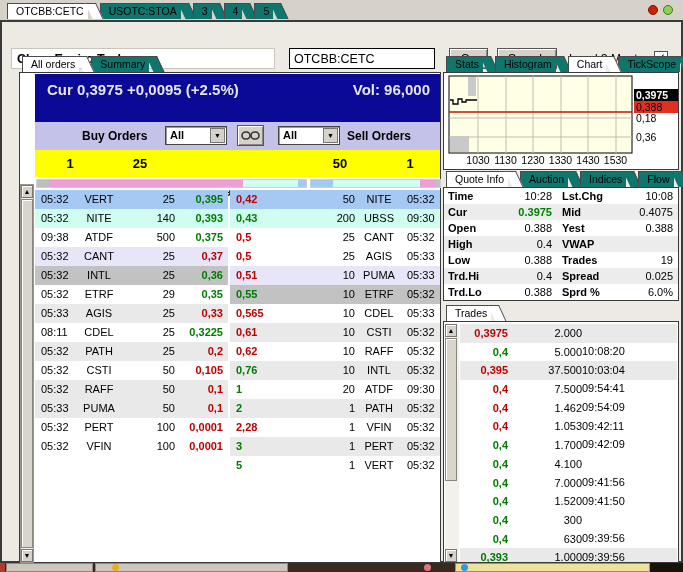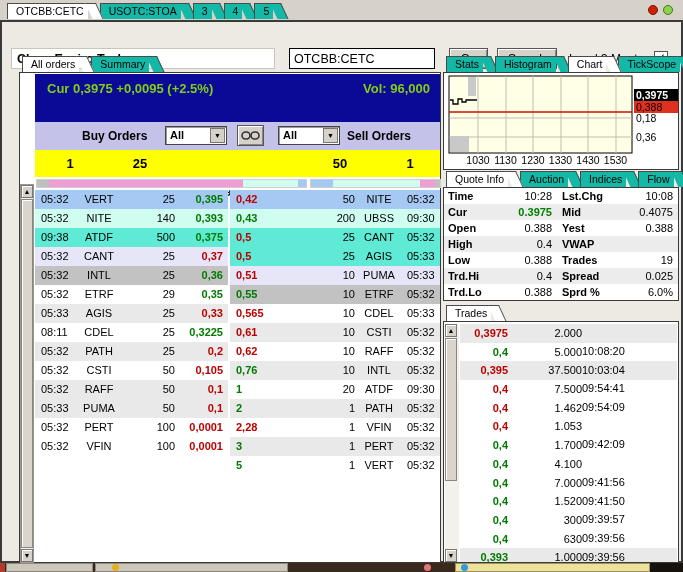--- a/index.html
+++ b/index.html
@@ -8,21 +8,21 @@
   .abs { position:absolute; }
 
   
   .window { position:absolute; left:0; top:20px; width:683px; height:543px; background:#EDEAE3; border:2px solid #3a3a3a; }
   .taskbar { position:absolute; left:0; top:563px; width:683px; height:9px; background:#3A2A1E; }
   .taskbar span { position:absolute; top:0; height:9px; display:block; }
 
   
   .tabrow { position:absolute; display:flex; height:16px; z-index:5; }
   .tab { position:relative; height:16px; line-height:15px; padding:0 4px 0 8px; margin-right:12px;
-         background:#14b8a6; border:1px solid #4a4a4a; border-right:none; border-bottom:none;
+         background:#0f766e; border:1px solid #4a4a4a; border-right:none; border-bottom:none;
          font-size:10.5px; white-space:nowrap; cursor:default; }
   .tab::after { content:""; position:absolute; top:-1px; right:-8px; width:10px; height:100%;
                 background:inherit; border-top:1px solid #4a4a4a; border-right:1px solid #4a4a4a;
                 transform:skewX(25deg); transform-origin:0 0; }
   .tab.active { background:#fff; z-index:6; }
 
   
   .namefield { left:9px; top:26px; width:264px; height:21px; background:#fff; border:1px solid #c8c5bd;
                font-size:12.5px; font-weight:bold; line-height:20px; padding-left:5px; }
   .syminput  { left:287px; top:26px; width:146px; height:21px; background:#fff; border:1px solid #000;
@@ -33,21 +33,21 @@
   .search { left:495px; top:26px; width:60px; height:21px; line-height:20px; }
   .lvl3 { left:567px; top:30px; font-size:12px; }
   .chk { left:652px; top:29px; width:14px; height:14px; background:#fff; border:1px solid #555;
          font-size:12px; line-height:12px; text-align:center; font-weight:bold; }
   .circle { width:10px; height:10px; border-radius:50%; top:5px; }
 
   
   .panelbox { position:absolute; background:#fff; border:1px solid #3a3a3a; }
 
   
-  .navyhdr { left:33px; top:72px; width:405px; height:48px; background:#0A0A96; color:#84cc16; font-weight:bold; font-size:13px; }
+  .navyhdr { left:33px; top:72px; width:405px; height:48px; background:#0A0A96; color:#e5e5e5; font-weight:bold; font-size:15px; }
   .filterrow { left:33px; top:120px; width:405px; height:28px; background:#C4C2E8; }
   .yellowrow { left:33px; top:148px; width:405px; height:27px; background:#FFFF00; font-weight:bold; font-size:13px; }
   .yellowrow span { position:absolute; top:6px; }
   .gaugerow { left:33px; top:175px; width:405px; height:13px; background:#fff; }
   .gauge { position:absolute; top:2px; height:9px; display:flex; border:1px solid #cfcfcf; }
   .gauge span { height:100%; }
 
   .dd { position:absolute; width:62px; height:19px; background:#fff; border:1px solid #444;
         box-shadow:inset 1px 1px 0 #9a9a9a; font-size:11px; font-weight:bold; line-height:17px; padding-left:4px; }
   .ddbtn { position:absolute; right:1px; top:1px; width:15px; height:15px; background:#D6D2C9;
@@ -64,21 +64,21 @@
   .bids .c-size { flex:0 0 52px; text-align:right; }
   .bids .c-price{ flex:1; text-align:right; padding-right:5px; font-weight:bold; }
   
   .asks .c-price{ flex:0 0 55px; padding-left:6px; font-weight:bold; }
   .asks .c-size { flex:0 0 70px; text-align:right; }
   .asks .c-mm   { flex:0 0 48px; text-align:center; }
   .asks .c-time { flex:1; text-align:left; padding-left:4px; }
 
   .band-blue  { background:#A5C9F3; }
   .band-cyan  { background:#CFFDF0; }
-  .band-pink  { background:#5eead4; }
+  .band-pink  { background:#ffffff; }
   .band-lav   { background:#E7E6F9; }
   .band-gray  { background:#C2C2C2; }
   .band-white { background:#FFFFFF; }
   .band-ltgray{ background:#E9E9E9; }
   .up   { color:#007A00; }
   .down { color:#BB0000; }
 
   
   .vscroll { position:absolute; width:14px; background:#F3F1EB; border:1px solid #9a978f; }
   .sbtn { position:absolute; left:0; width:12px; height:13px; background:#D6D2C9; border:1px solid #777;
@@ -484,20 +484,21 @@
           <span class="t-time">09:54:41</span>
         </div>
         <div class="trow band-white">
           <span class="t-price down">0,4</span>
           <span class="t-size">7.500</span>
           <span class="t-time">09:54:09</span>
         </div>
         <div class="trow band-white">
           <span class="t-price down">0,4</span>
           <span class="t-size">1.462</span>
+          <span class="t-time">09:42:11</span>
         </div>
         <div class="trow band-white">
           <span class="t-price down">0,4</span>
           <span class="t-size">1.053</span>
           <span class="t-time">09:42:09</span>
         </div>
         <div class="trow band-white">
           <span class="t-price up">0,4</span>
           <span class="t-size">1.700</span>
         </div>
@@ -507,21 +508,20 @@
           <span class="t-time">09:41:56</span>
         </div>
         <div class="trow band-white">
           <span class="t-price up">0,4</span>
           <span class="t-size">7.000</span>
           <span class="t-time">09:41:50</span>
         </div>
         <div class="trow band-white">
           <span class="t-price up">0,4</span>
           <span class="t-size">1.520</span>
-          <span class="t-time">09:39:57</span>
         </div>
         <div class="trow band-white">
           <span class="t-price up">0,4</span>
           <span class="t-size">300</span>
           <span class="t-time">09:39:56</span>
         </div>
         <div class="trow band-white">
           <span class="t-price up">0,4</span>
           <span class="t-size">630</span>
           <span class="t-time">09:39:56</span>

